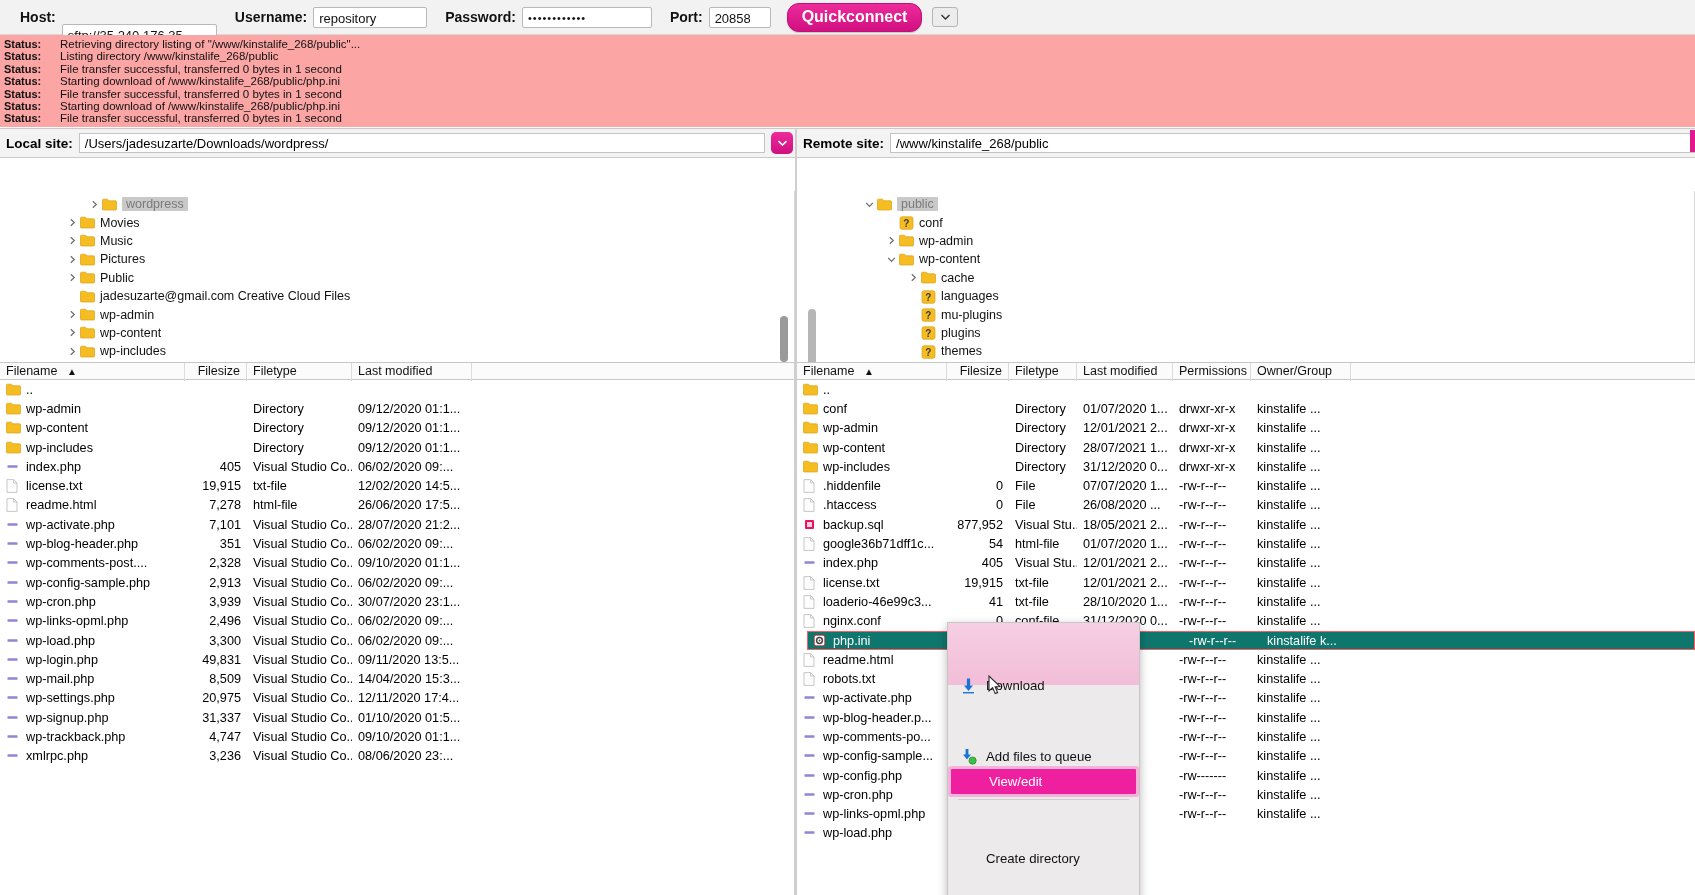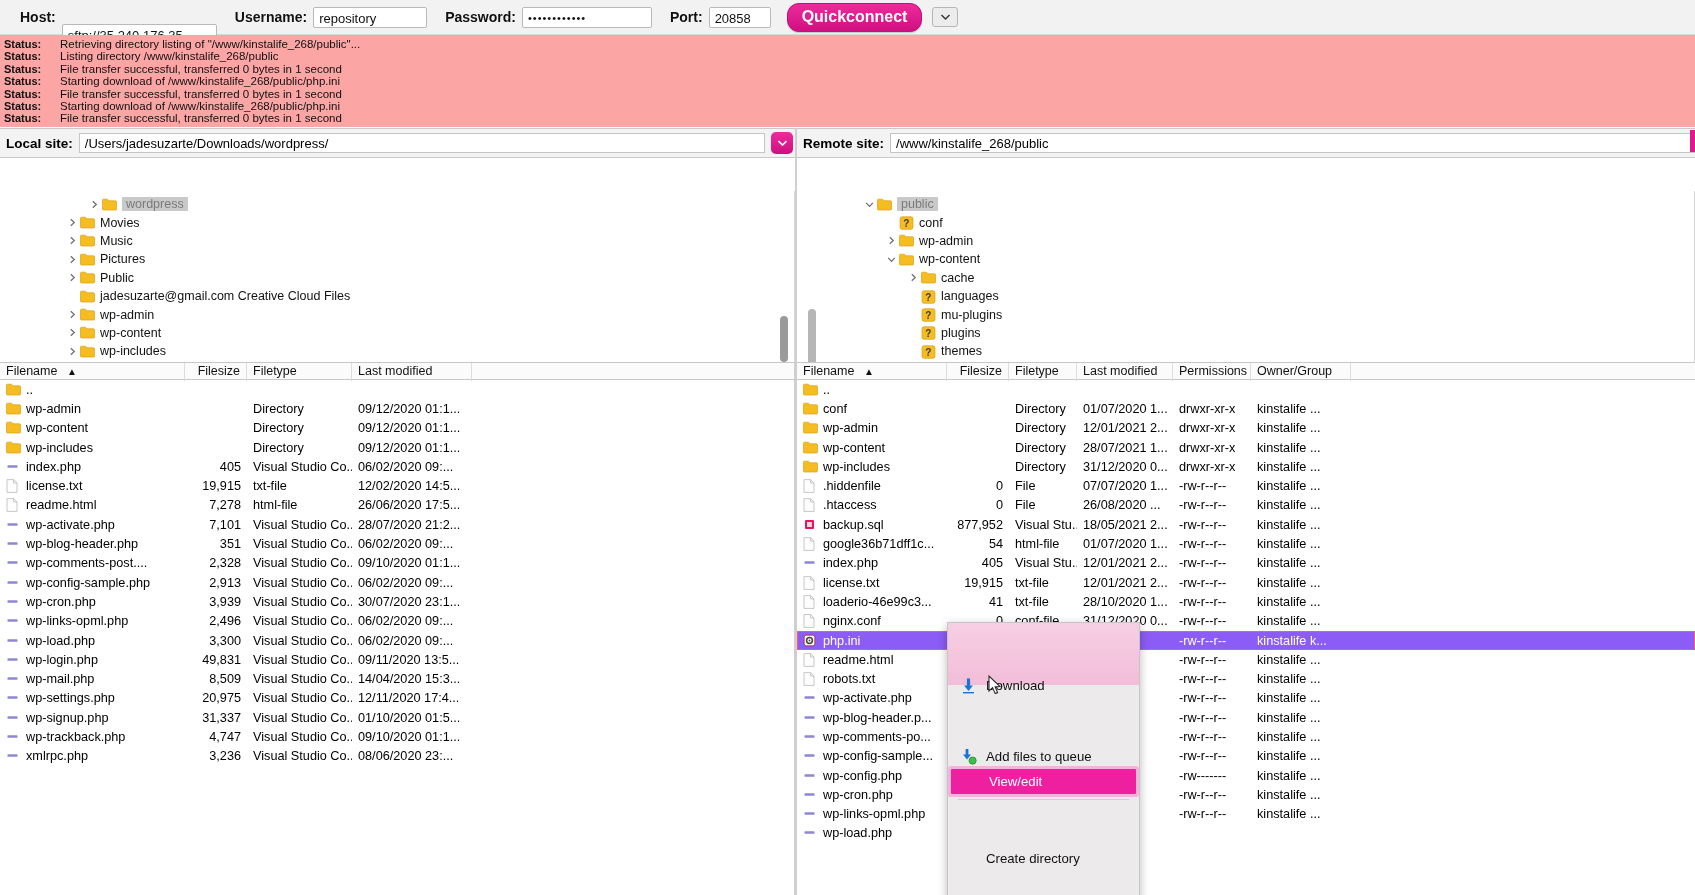--- a/index.html
+++ b/index.html
@@ -107,21 +107,21 @@
     background:#fbfbfb; border-top:1px solid #c7c7c7; border-bottom:1px solid #c7c7c7;
     font-size:12.5px; color:#111;
   }
   .fhead .hc { padding:0 6px; height:18px; line-height:17px; border-right:1px solid #dcdcdc; overflow:hidden; white-space:nowrap;}
   .fhead .hc.rt { text-align:right; }
   .frow { display:flex; height:19.3px; align-items:center; font-size:12.7px; white-space:nowrap;}
   .frow .c { padding:0 6px; overflow:hidden; white-space:nowrap; }
   .frow .c.rt { text-align:right; }
   .cellname { display:flex; align-items:center; }
   .ficon { width:13px; height:14px; flex:0 0 auto; margin-right:7px; }
-  .frow.sel-red { background:#8b5cf6; color:#fff; box-shadow: inset 0 0 0 1px #ff5a61; }
+  .frow.sel-red { background:#0f766e; color:#fff; box-shadow: inset 0 0 0 1px #ff5a61; margin-left: 10px; }
   .frow.sel-red .c { color:#fff; }
 
   
   .lc-name { width:185px; }
   .lc-size { width:62px; }
   .lc-type { width:105px; }
   .lc-mod  { width:120px; }
   
   .rc-name { width:150px; }
   .rc-size { width:62px; }

